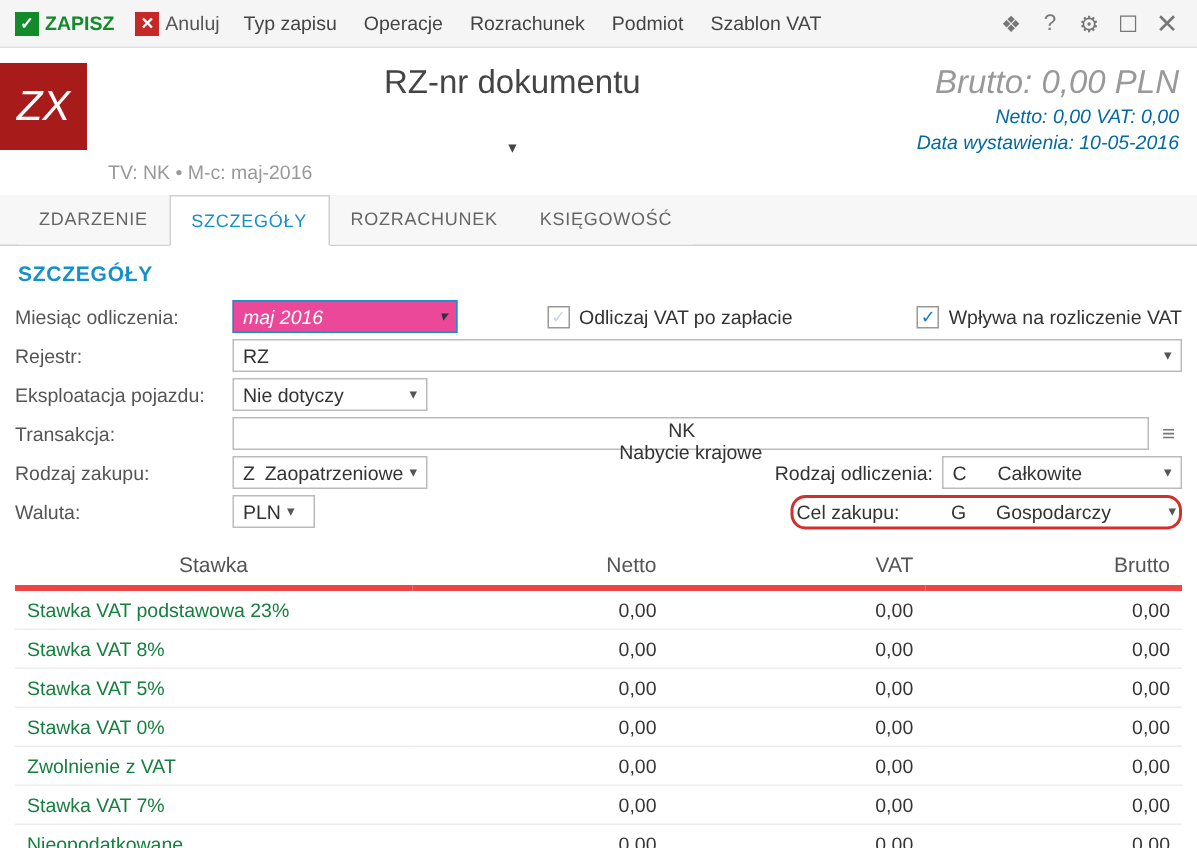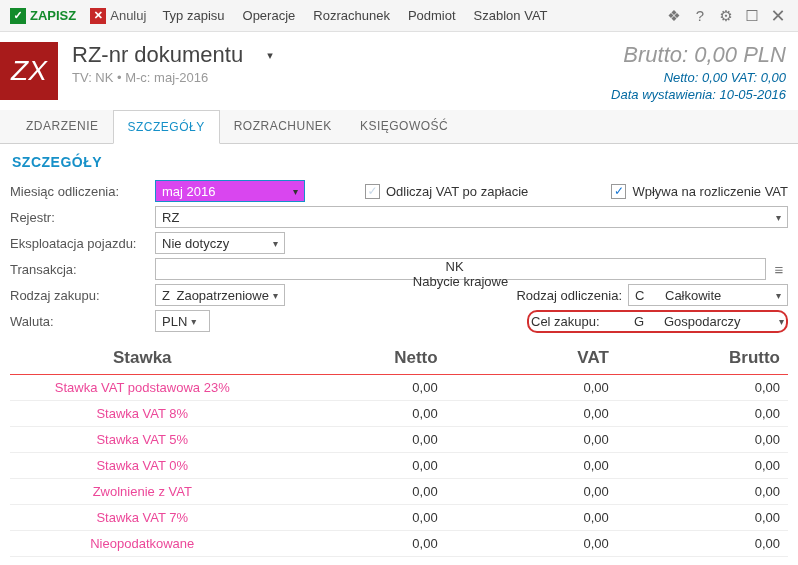--- a/index.html
+++ b/index.html
@@ -9,48 +9,48 @@
 .toolbar-right { display: flex; align-items: center; gap: 10px; margin-left: auto; padding-right: 8px; }
 .btn-save { display: flex; align-items: center; gap: 4px; padding: 2px 6px; cursor: pointer; color: #138b2b; font-weight: 600; }
 .btn-save .icon-check { display: inline-flex; width: 16px; height: 16px; background: #138b2b; align-items: center; justify-content: center; color: #fff; font-size: 11px; }
 .btn-cancel { display: flex; align-items: center; gap: 4px; padding: 2px 6px; cursor: pointer; color: #555; }
 .btn-cancel .icon-x { display: inline-flex; width: 16px; height: 16px; background: #c62828; align-items: center; justify-content: center; color: #fff; font-size: 11px; font-weight: bold; }
 .menu-item { padding: 4px 8px; cursor: pointer; color: #444; }
 .tb-icon { width: 16px; height: 16px; color: #777; cursor: pointer; font-size: 15px; display: flex; align-items: center; justify-content: center; }
 .header { display: flex; padding: 10px 12px 8px 0; }
 .logo { width: 58px; height: 58px; background: #a81b1b; color: #fff; font-size: 28px; font-style: italic; display: flex; align-items: center; justify-content: center; margin-right: 14px; font-weight: 400; }
 .header-left { flex: 1; }
-.doc-title { font-size: 22px; color: #444; display: flex; align-items: center; gap: 24px; }
+.doc-title { font-size: 22px; color: #444; display: flex; align-items: center; gap: 24px; flex-direction: column; }
 .doc-sub { color: #999; font-size: 13px; margin-top: 2px; }
 .header-right { text-align: right; color: #aaa; }
 .brutto { font-size: 22px; font-style: italic; color: #999; }
 .brutto-sub { font-size: 13px; font-style: italic; color: #0369a1; margin-top: 2px; }
 .tabs { display: flex; border-bottom: 1px solid #d0d0d0; background: #f7f7f7; padding-left: 12px; }
 .tab { padding: 9px 14px; font-size: 12px; color: #666; letter-spacing: 0.5px; cursor: pointer; background: #f7f7f7; }
 .tab.active { background: #fff; color: #1690c8; border: 1px solid #d0d0d0; border-bottom: 1px solid #fff; margin-bottom: -1px; }
 .section-title { color: #1690c8; font-weight: 600; font-size: 14px; padding: 10px 12px 8px; letter-spacing: 0.5px; }
 .form { padding: 0 10px; }
 .form-row { display: flex; align-items: center; min-height: 26px; }
 .form-label { width: 145px; color: #555; padding-right: 8px; }
 .form-input { border: 1px solid #bbb; height: 22px; padding: 0 6px; background: #fff; }
-.form-input.highlighted { border: 1.5px solid #1690c8; background: #d946ef; color: #fff; }
+.form-input.highlighted { border: 1.5px solid #1690c8; background: #ec4899; color: #fff; font-style: italic; }
 .chk { display: inline-flex; align-items: center; gap: 6px; }
 .chkbox { width: 15px; height: 15px; border: 1px solid #999; display: inline-flex; align-items: center; justify-content: center; font-size: 12px; }
 .chkbox.checked { color: #1976d2; }
 .chkbox.unchecked { color: #c8d8e8; }
 .wide-input { flex: 1; border: 1px solid #bbb; height: 22px; padding: 0 6px; background: #fff; display: flex; align-items: center; }
 .row-with-chevron { display: flex; align-items: center; gap: 4px; }
 .chev-down { font-size: 10px; color: #555; }
 .field-pair { display: flex; align-items: center; gap: 6px; }
 .red-outline { border: 2px solid #d32f2f; border-radius: 10px; padding: 2px 2px; display: flex; align-items: center; gap: 8px; }
 .table { width: 100%; border-collapse: collapse; margin-top: 8px; }
-.table th { text-align: center; font-weight: 700; color: #555; padding: 6px 8px; font-size: 17px; border-bottom: 1px solid #ef4444; }
+.table th { text-align: center; font-weight: 400; color: #555; padding: 6px 8px; font-size: 14px; border-bottom: 4px solid #ef4444; }
 .table th:first-child { text-align: center; }
 .table td { padding: 5px 8px; border-bottom: 1px solid #eee; }
-.table td:first-child { text-align: center; color: #ec4899; }
+.table td:first-child { text-align: left; color: #15803d; }
 .table td.num { text-align: right; color: #333; }
 .table tr.total td { border-top: 1px solid #ccc; font-weight: 400; }
 .caret { font-size: 11px; }
 </style>
 </head>
 <body>
 
 <div class="toolbar">
   <div class="toolbar-left">
     <div class="btn-save">

